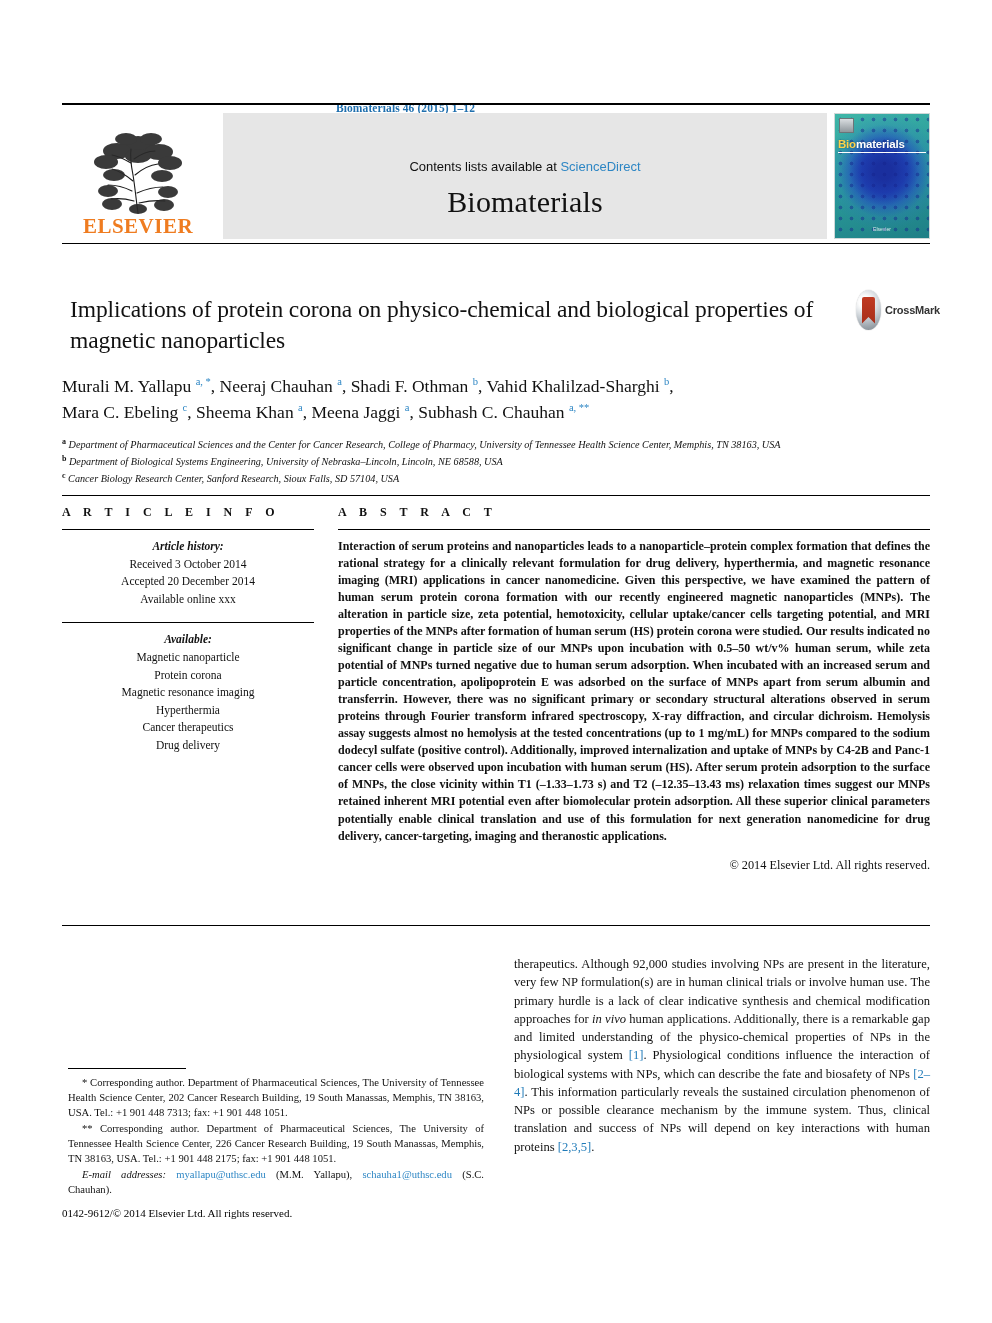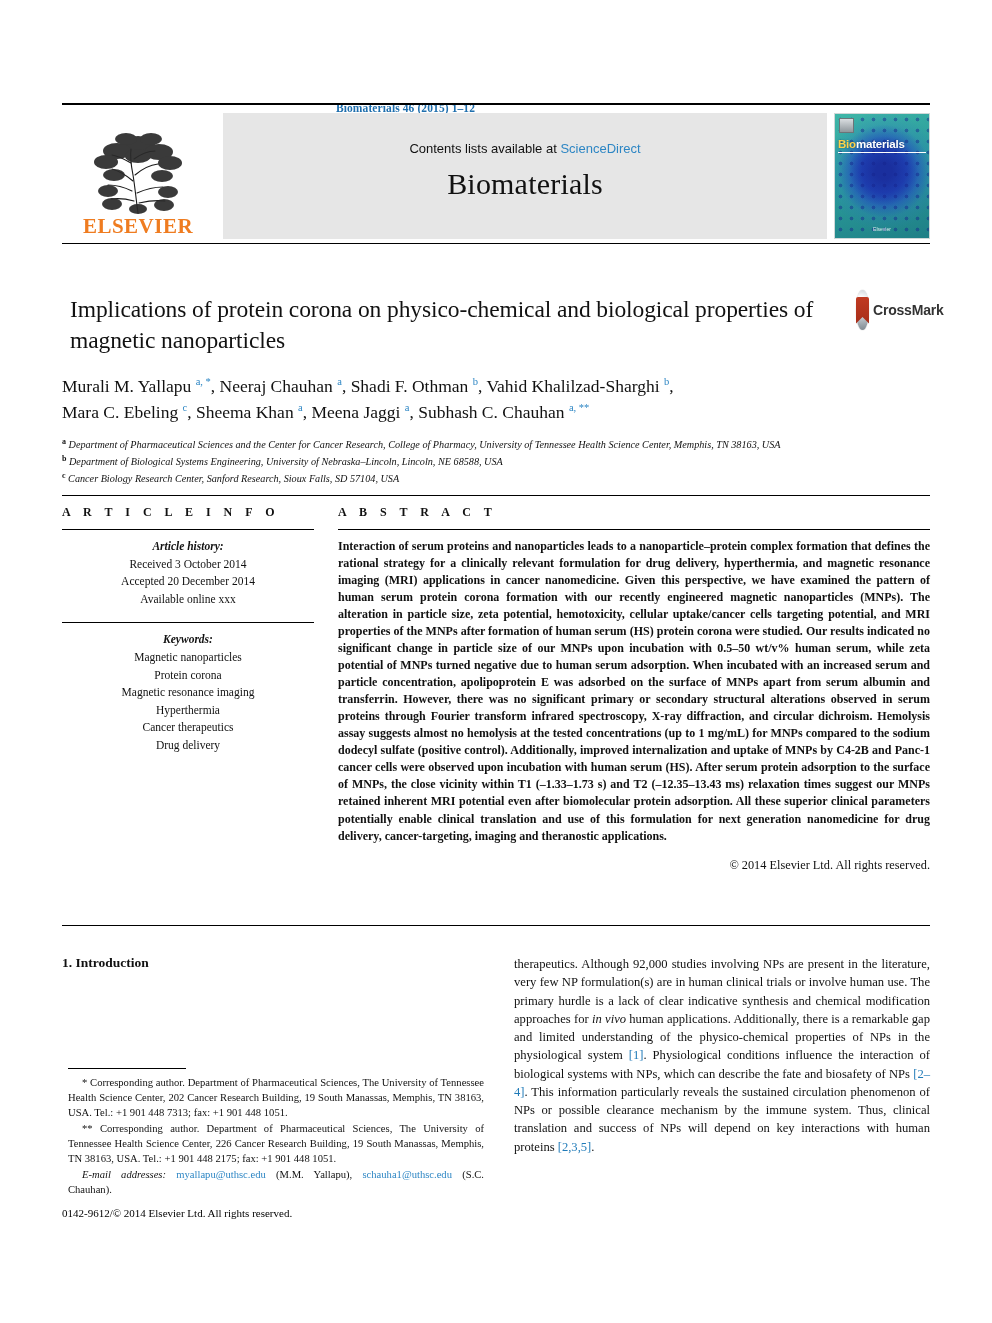--- a/index.html
+++ b/index.html
@@ -64,21 +64,21 @@
     margin-top: 1px;
   }
   .center-band {
     flex: 1 1 auto;
     background: #e6e6e6;
     margin: 0 7px 0 9px;
     text-align: center;
     padding: 10px 0 8px 0;
     display: flex;
     flex-direction: column;
-    justify-content: center;
+    justify-content: flex-end;
     min-height: 108px;
   }
   .contents-line {
     font-size: 13px;
     color: #111;
     font-family: "Liberation Sans", sans-serif;
   }
   .sciencedirect {
     color: #2d86c4;
   }
@@ -182,21 +182,21 @@
   }
   .crossmark-badge::after {
     content:"";
     width: 13px; height: 27px;
     background: linear-gradient(#c03a22, #a72e19);
     border-radius: 2px 2px 0 0;
     clip-path: polygon(0 0, 100% 0, 100% 100%, 50% 76%, 0 100%);
   }
   .crossmark-label {
     font-family: "Liberation Sans", sans-serif;
-    font-size: 14px;
+    font-size: 11px;
     font-weight: bold;
     color: #333;
     letter-spacing: -.2px;
     text-align: right;
   }
 
   .authors {
     font-size: 17.5px;
     line-height: 1.5;
     margin-top: 16px;
@@ -416,43 +416,42 @@
       <div class="hr-black"></div>
       <div class="info-block">
         <div class="it">Article history:</div>
         <div>Received 3 October 2014</div>
         <div>Accepted 20 December 2014</div>
         <div>Available online xxx</div>
       </div>
       <div class="info-gap"></div>
       <div class="hr-black"></div>
       <div class="info-block">
-        <div class="it">Keywords:</div>
-        <div>Magnetic nanoparticles</div>
+        <div class="it">Available:</div>
+        <div>Magnetic nanoparticle</div>
         <div>Protein corona</div>
         <div>Magnetic resonance imaging</div>
         <div>Hyperthermia</div>
         <div>Cancer therapeutics</div>
         <div>Drug delivery</div>
       </div>
     </div>
 
     <div class="col-abstract">
       <div class="sec-head">A B S T R A C T</div>
       <div class="hr-black"></div>
       <p class="abstract-text">Interaction of serum proteins and nanoparticles leads to a nanoparticle–protein complex formation that defines the rational strategy for a clinically relevant formulation for drug delivery, hyperthermia, and magnetic resonance imaging (MRI) applications in cancer nanomedicine. Given this perspective, we have examined the pattern of human serum protein corona formation with our recently engineered magnetic nanoparticles (MNPs). The alteration in particle size, zeta potential, hemotoxicity, cellular uptake/cancer cells targeting potential, and MRI properties of the MNPs after formation of human serum (HS) protein corona were studied. Our results indicated no significant change in particle size of our MNPs upon incubation with 0.5–50 wt/v% human serum, while zeta potential of MNPs turned negative due to human serum adsorption. When incubated with an increased serum and particle concentration, apolipoprotein E was adsorbed on the surface of MNPs apart from serum albumin and transferrin. However, there was no significant primary or secondary structural alterations observed in serum proteins through Fourier transform infrared spectroscopy, X-ray diffraction, and circular dichroism. Hemolysis assay suggests almost no hemolysis at the tested concentrations (up to 1 mg/mL) for MNPs compared to the sodium dodecyl sulfate (positive control). Additionally, improved internalization and uptake of MNPs by C4-2B and Panc-1 cancer cells were observed upon incubation with human serum (HS). After serum protein adsorption to the surface of MNPs, the close vicinity within T1 (–1.33–1.73 s) and T2 (–12.35–13.43 ms) relaxation times suggest our MNPs retained inherent MRI potential even after biomolecular protein adsorption. All these superior clinical parameters potentially enable clinical translation and use of this formulation for next generation nanomedicine for drug delivery, cancer-targeting, imaging and theranostic applications.</p>
       <div class="copyright">© 2014 Elsevier Ltd. All rights reserved.</div>
     </div>
   </div>
 
   <div class="body-rule"></div>
 
   <div class="body-cols">
     <div class="bcol">
-      <div class="h2">1.  Introduction</div>
     </div>
     <div class="bcol">
       <p class="para noindent">therapeutics. Although 92,000 studies involving NPs are present in the literature, very few NP formulation(s) are in human clinical trials or involve human use. The primary hurdle is a lack of clear indicative synthesis and chemical modification approaches for <i>in vivo</i> human applications. Additionally, there is a remarkable gap and limited understanding of the physico-chemical properties of NPs in the physiological system <span class="ref">[1]</span>. Physiological conditions influence the interaction of biological systems with NPs, which can describe the fate and biosafety of NPs <span class="ref">[2–4]</span>. This information particularly reveals the sustained circulation phenomenon of NPs or possible clearance mechanism by the immune system. Thus, clinical translation and success of NPs will depend on key interactions with human proteins <span class="ref">[2,3,5]</span>.</p>
     </div>
   </div>
 
   <div class="footnotes">
     <div class="fn-rule"></div>
     <p class="fn fn-indent">* Corresponding author. Department of Pharmaceutical Sciences, The University of Tennessee Health Science Center, 202 Cancer Research Building, 19 South Manassas, Memphis, TN 38163, USA. Tel.: +1 901 448 7313; fax: +1 901 448 1051.</p>
     <p class="fn fn-indent">** Corresponding author. Department of Pharmaceutical Sciences, The University of Tennessee Health Science Center, 226 Cancer Research Building, 19 South Manassas, Memphis, TN 38163, USA. Tel.: +1 901 448 2175; fax: +1 901 448 1051.</p>

